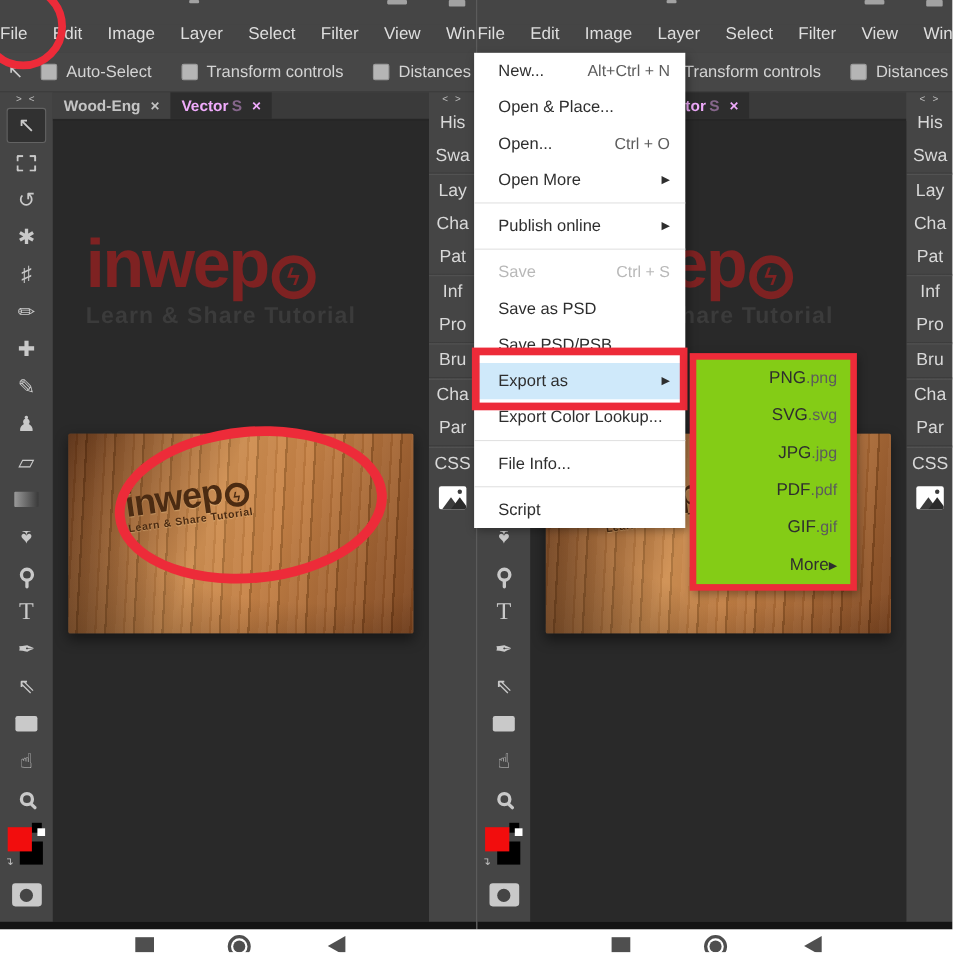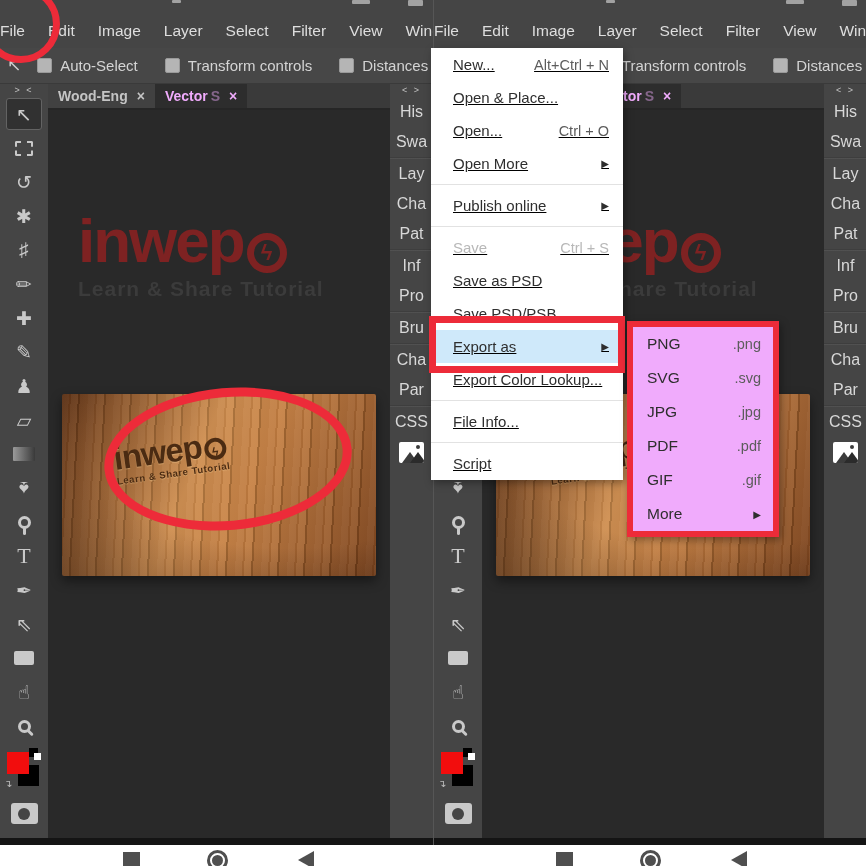--- a/index.html
+++ b/index.html
@@ -109,36 +109,36 @@
   .navbar { position:absolute; left:0; top:845px; width:866px; height:21px; background:#fff; overflow:hidden; }
   .nav-square { position:absolute; top:7px; width:17px; height:17px; background:#4f4f4f; }
   .nav-circle { position:absolute; top:5px; width:21px; height:21px; border:3px solid #4f4f4f; border-radius:50%; }
   .nav-circle i { position:absolute; left:2px; top:2px; width:11px; height:11px; background:#4f4f4f; border-radius:50%; display:block; }
   .nav-tri { position:absolute; top:6px; width:0; height:0;
              border-top:9px solid transparent; border-bottom:9px solid transparent; border-right:16px solid #4f4f4f; }
 
   
   .dropdown { position:absolute; left:431px; top:48px; width:192px; background:#fff;
               box-shadow:2px 3px 8px rgba(0,0,0,.35); z-index:40; }
-  .mrow { height:33px; display:flex; align-items:center; padding:0 14px 0 22px;text-decoration:underline; }
+  .mrow { height:33px; display:flex; align-items:center; padding:0 14px 0 22px; }
   .mlabel { color:#2e2e2e; font-size:15px; flex:1; }
   .mshort { color:#5c5c5c; font-size:14.5px; }
   .marrow { color:#2e2e2e; font-size:10px; }
   .mrow.disabled .mlabel, .mrow.disabled .mshort { color:#b8b8b8; }
   .mrow.hl { background:#cfe9fa; }
   .msep { height:9px; display:flex; align-items:center; }
   .msep:after { content:""; display:block; width:100%; height:1px; background:#e2e2e2; }
 
   .export-redbox { position:absolute; left:429px; top:316px; width:196px; height:57px;
                    border:7px solid #ed2b39; z-index:45; pointer-events:none; }
 
   
   .submenu { position:absolute; left:627px; top:321px; width:152px; background:#ed2b39;
              padding:6px; z-index:50; box-shadow:2px 3px 8px rgba(0,0,0,.35); }
-  .submenu-inner { background:#f0abfc; }
+  .submenu-inner { background:#84cc16;text-align:right; }
   .srow { height:34px; display:flex; align-items:center; padding:0 12px 0 14px; }
   .slabel { color:#2e2e2e; font-size:15.5px; flex:1; }
   .sext { color:#5c5c5c; font-size:14.5px; }
   .sext.arrow { color:#2e2e2e; font-size:10px; }
 
   
   .file-circle { position:absolute; left:-18px; top:-15px; width:78px; height:78px;
                  border:7px solid #ed2b39; border-radius:50%; z-index:60; pointer-events:none; }
 </style>
 </head>

